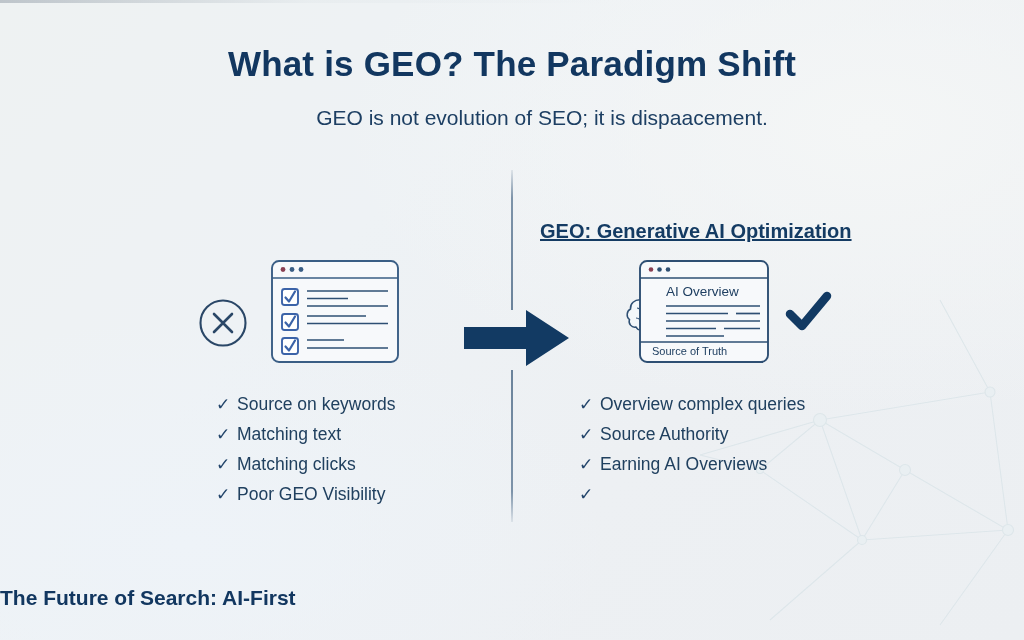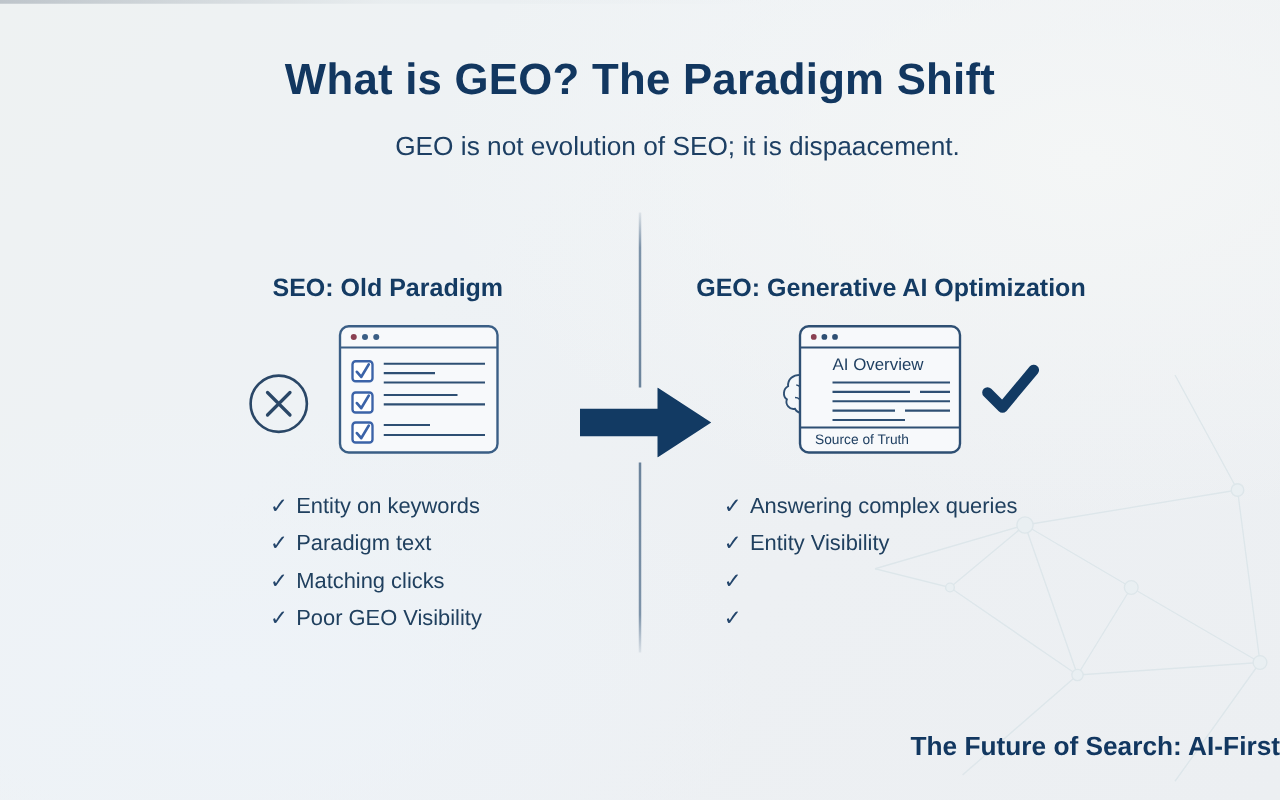--- a/index.html
+++ b/index.html
@@ -68,21 +68,21 @@
   
   .col-head {
     position: absolute;
     top: 220px;
     font-size: 20px;
     font-weight: bold;
     color: #143b63;
     white-space: nowrap;
   }
   .col-head.left  { left: 218px; }
-  .col-head.right { left: 557px; }
+  .col-head.right { left: 540px; text-decoration: underline; }
 
   
   .illus-left  { position: absolute; left: 196px; top: 256px; width: 210px; height: 112px; }
   .illus-right { position: absolute; left: 620px; top: 256px; width: 215px; height: 112px; }
 
   
   .arrow { position: absolute; left: 464px; top: 310px; }
 
   
   .bullets { position: absolute; top: 396px; }
@@ -105,21 +105,21 @@
     font-size: 17.5px;
     color: #20405f;
     line-height: 1;
   }
   
   .footer {
     position: absolute;
     top: 586px;
     left: 0;
     width: 100%;
-    text-align: right;
+    text-align: left;
     font-size: 21px;
     font-weight: bold;
     color: #123760;
   }
   
   .top-band {
     position: absolute;
     top: 0; left: 0; right: 0; height: 3px;
     background: linear-gradient(to right, rgba(150,160,170,.55), rgba(200,210,215,.15) 30%, rgba(235,240,242,0) 60%);
   }
@@ -157,21 +157,20 @@
       <circle cx="760" cy="470" r="3.5"></circle>
     </g>
   </svg>
 
   <div class="title">What is GEO? The Paradigm Shift</div>
   <div class="subtitle">GEO is not evolution of SEO; it is dispaacement.</div>
 
   <div class="divider-top"></div>
   <div class="divider-bottom"></div>
 
-  <div class="col-head left">SEO: Old Paradigm</div>
   <div class="col-head right">GEO: Generative AI Optimization</div>
 
   <svg class="illus-left" viewBox="0 0 210 112">
 
     <g stroke="#2a4767" fill="none">
       <circle cx="27" cy="67" r="22.5" stroke-width="2.1"></circle>
       <path d="M18 58 L36 76 M36 58 L18 76" stroke-width="2.6" stroke-linecap="round"></path>
     </g>
 
     <g>
@@ -246,47 +245,48 @@
     </g>
 
     <g>
       <path d="M170 58 L182 70 L207 40" stroke="#123a63" stroke-width="8.5" fill="none" stroke-linecap="round" stroke-linejoin="round"></path>
     </g>
   </svg>
 
   <div class="bullets left">
     <div class="bullet-row">
       <span class="bullet-check">✓</span>
-      <span class="bullet-text">Entity on keywords</span>
-    </div>
-    <div class="bullet-row">
-      <span class="bullet-check">✓</span>
-      <span class="bullet-text">Paradigm text</span>
+      <span class="bullet-text">Source on keywords</span>
+    </div>
+    <div class="bullet-row">
+      <span class="bullet-check">✓</span>
+      <span class="bullet-text">Matching text</span>
     </div>
     <div class="bullet-row">
       <span class="bullet-check">✓</span>
       <span class="bullet-text">Matching clicks</span>
     </div>
     <div class="bullet-row">
       <span class="bullet-check">✓</span>
       <span class="bullet-text">Poor GEO Visibility</span>
     </div>
   </div>
 
   <div class="bullets right">
     <div class="bullet-row">
       <span class="bullet-check">✓</span>
-      <span class="bullet-text">Answering complex queries</span>
-    </div>
-    <div class="bullet-row">
-      <span class="bullet-check">✓</span>
-      <span class="bullet-text">Entity Visibility</span>
-    </div>
-    <div class="bullet-row">
-      <span class="bullet-check">✓</span>
+      <span class="bullet-text">Overview complex queries</span>
+    </div>
+    <div class="bullet-row">
+      <span class="bullet-check">✓</span>
+      <span class="bullet-text">Source Authority</span>
+    </div>
+    <div class="bullet-row">
+      <span class="bullet-check">✓</span>
+      <span class="bullet-text">Earning AI Overviews</span>
     </div>
     <div class="bullet-row">
       <span class="bullet-check">✓</span>
     </div>
   </div>
 
   <div class="footer">The Future of Search: AI-First</div>
 
 </div>
 

